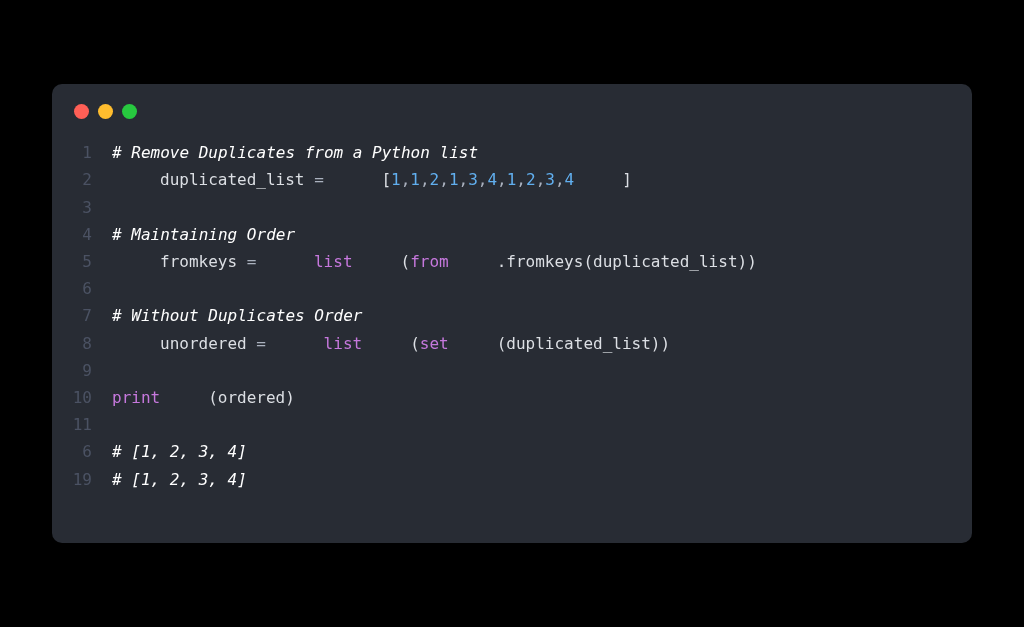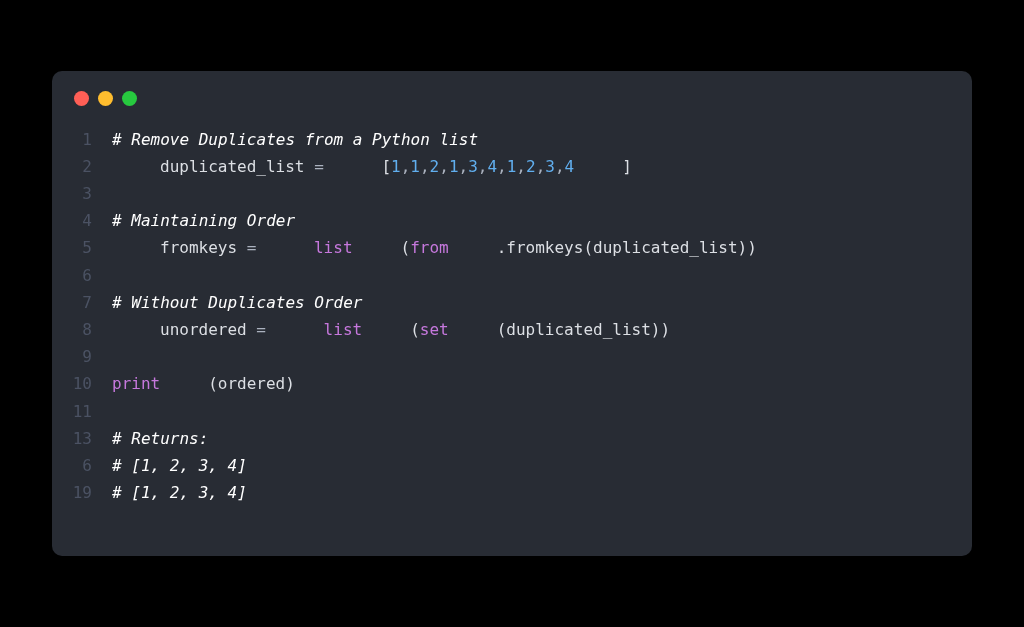--- a/index.html
+++ b/index.html
@@ -78,17 +78,16 @@
       <div class="line"><span class="lineno">2</span><span class="code"><span class="tk-white">duplicated_list </span><span class="tk-operator">=</span><span class="tk-white"> [</span><span class="tk-number">1</span><span class="tk-punct">,</span><span class="tk-number">1</span><span class="tk-punct">,</span><span class="tk-number">2</span><span class="tk-punct">,</span><span class="tk-number">1</span><span class="tk-punct">,</span><span class="tk-number">3</span><span class="tk-punct">,</span><span class="tk-number">4</span><span class="tk-punct">,</span><span class="tk-number">1</span><span class="tk-punct">,</span><span class="tk-number">2</span><span class="tk-punct">,</span><span class="tk-number">3</span><span class="tk-punct">,</span><span class="tk-number">4</span><span class="tk-white">]</span></span></div>
       <div class="line"><span class="lineno">3</span><span class="code"></span></div>
       <div class="line"><span class="lineno">4</span><span class="code"><span class="tk-comment"># Maintaining Order</span></span></div>
       <div class="line"><span class="lineno">5</span><span class="code"><span class="tk-white">fromkeys </span><span class="tk-operator">=</span><span class="tk-white"> </span><span class="tk-builtin">list</span><span class="tk-white">(</span><span class="tk-builtin">from</span><span class="tk-white">.fromkeys(duplicated_list))</span></span></div>
       <div class="line"><span class="lineno">6</span><span class="code"></span></div>
       <div class="line"><span class="lineno">7</span><span class="code"><span class="tk-comment"># Without Duplicates Order</span></span></div>
       <div class="line"><span class="lineno">8</span><span class="code"><span class="tk-white">unordered </span><span class="tk-operator">=</span><span class="tk-white"> </span><span class="tk-builtin">list</span><span class="tk-white">(</span><span class="tk-builtin">set</span><span class="tk-white">(duplicated_list))</span></span></div>
       <div class="line"><span class="lineno">9</span><span class="code"></span></div>
       <div class="line"><span class="lineno">10</span><span class="code"><span class="tk-builtin">print</span><span class="tk-white">(ordered)</span></span></div>
       <div class="line"><span class="lineno">11</span><span class="code"></span></div>
-      <div class="line"><span class="lineno">13</span><span class="code"><span class="tk-comment"># Returns:</span></span></div>
       <div class="line"><span class="lineno">6</span><span class="code"><span class="tk-comment"># [1, 2, 3, 4]</span></span></div>
       <div class="line"><span class="lineno">19</span><span class="code"><span class="tk-comment"># [1, 2, 3, 4]</span></span></div>
     </div>
 </div>
 
 </body></html>

